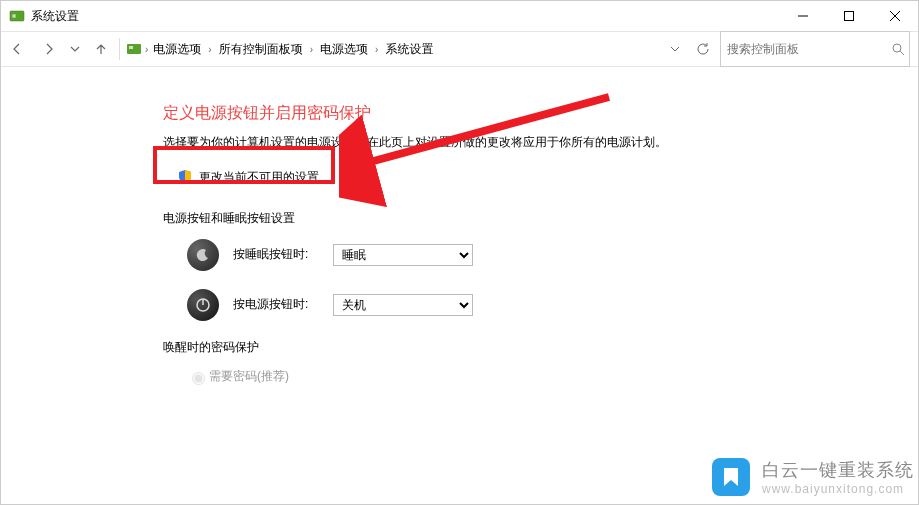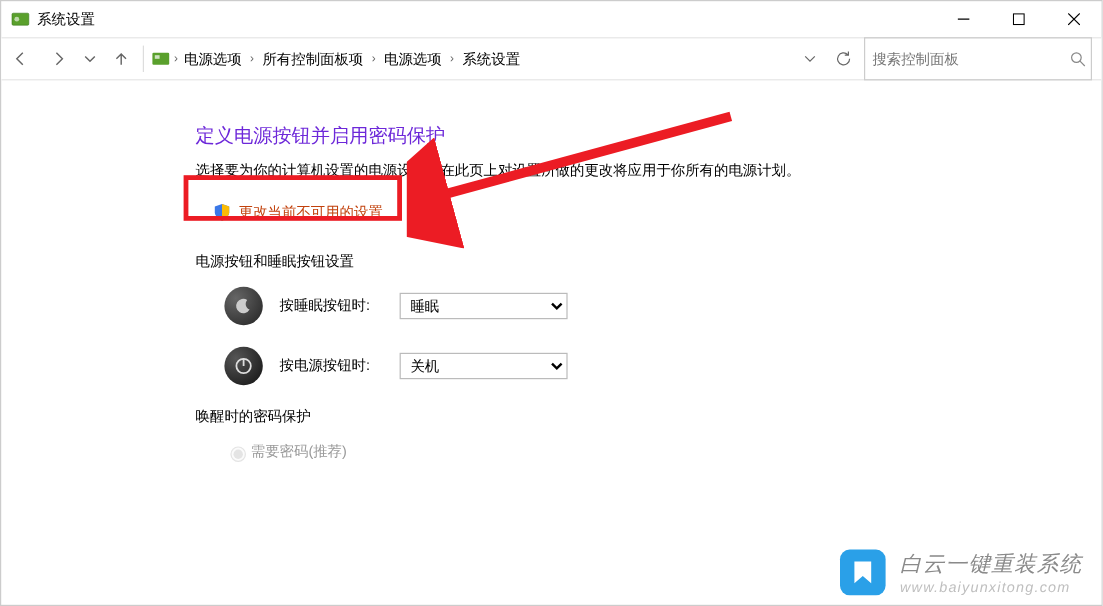--- a/index.html
+++ b/index.html
@@ -17,40 +17,40 @@
   .addr { flex:1; display:flex; align-items:center; gap:3px; padding-left:4px; }
   .addr .crumb { display:flex; align-items:center; gap:3px; }
   .addr .crumb span { padding:2px 2px; }
   .addr .chev { color:#666; font-size:10px; }
   .addrctl { display:flex; align-items:center; gap:6px; padding-right:6px; }
   .addrctl div { width:22px; height:22px; display:flex; align-items:center; justify-content:center; }
   .search { width:190px; height:36px; border:1px solid #ccc; margin-right:8px; display:flex; align-items:center; }
   .search input { border:none; outline:none; width:100%; font-size:12px; padding:0 6px; color:#888; background:transparent; }
   .search .sicon { width:24px; display:flex; align-items:center; justify-content:center; }
   .content { padding:20px 40px 0 162px; position:relative; }
-  .h1 { color:#6d28d9; font-size:16px; margin:16px 0 10px; }
+  .h1 { color:#ef4444; font-size:16px; margin:16px 0 10px; }
   .desc { color:#000; margin-bottom:18px; line-height:1.4; }
   .linkrow { margin:0 0 24px 14px; display:flex; align-items:center; gap:6px; }
   .shield { width:16px; height:16px; flex:0 0 16px; }
-  .link { color:#c2410c; text-decoration:underline; cursor:pointer; }
+  .link { color:#000000; text-decoration:underline; cursor:pointer; }
   .section-title { font-weight:500; margin:10px 0 12px; }
   .row { display:flex; align-items:center; margin:0 0 18px 24px; }
   .row .icon { width:32px; height:32px; border-radius:50%; background:radial-gradient(circle at 30% 30%, #555, #111); margin-right:14px; display:flex; align-items:center; justify-content:center; }
   .row .label { width:100px; }
   .row select { width:140px; height:22px; border:1px solid #bbb; background:#fff; font-family:inherit; font-size:12px; padding:0 4px; }
   .radio-block { margin:10px 0 14px 24px; }
   .radio-block .rtitle { color:#444; }
   .radio-block.disabled .rtitle, .radio-block.disabled .rdesc { color:#999; }
   .radio-block .rdesc { margin:6px 0 0 20px; color:#777; max-width:560px; line-height:1.5; }
   .radio-block input[type=radio] { vertical-align:middle; margin-right:4px; }
   .radio-block.disabled input[type=radio] { opacity:0.6; }
   .radio-block .link2 { color:#8899cc; text-decoration:underline; }
   .red-box { position:absolute; border:4px solid #ec1c24; pointer-events:none; }
   .red-arrow { position:absolute; pointer-events:none; }
-  .watermark { position:absolute; bottom:8px; right:16px; display:flex; align-items:center; gap:12px;font-style:italic; }
+  .watermark { position:absolute; bottom:8px; right:4px; display:flex; align-items:center; gap:12px; }
   .watermark .wicon { width:38px; height:38px; background:#2aa0e8; border-radius:8px; display:flex; align-items:center; justify-content:center; }
   .watermark .wtxt1 { color:#8a8a8a; font-size:18px; letter-spacing:1px; }
   .watermark .wtxt2 { color:#bfbfbf; font-size:12px; letter-spacing:1px; }
 </style>
 </head>
 <body>
 
 <div class="window">
 
   <div class="titlebar">

